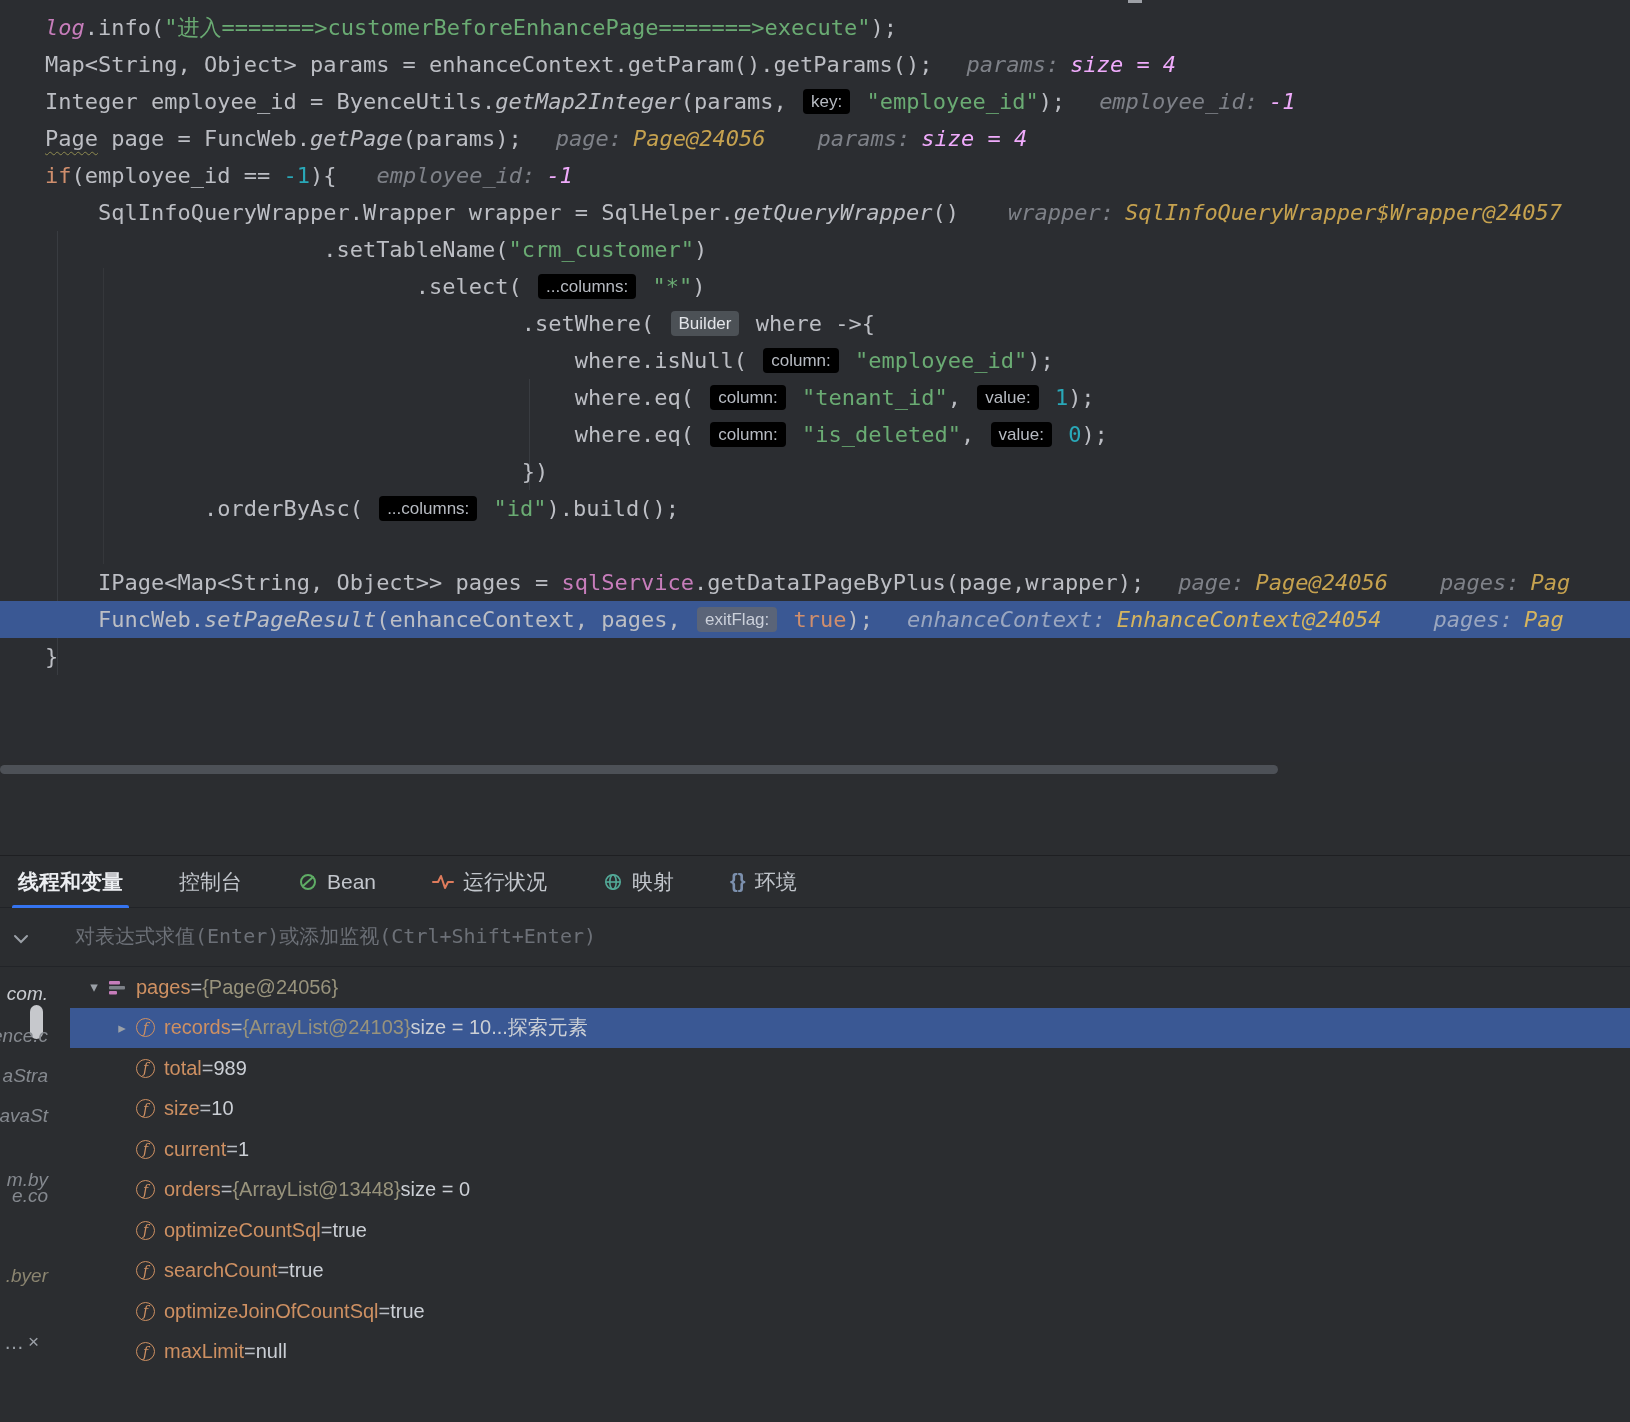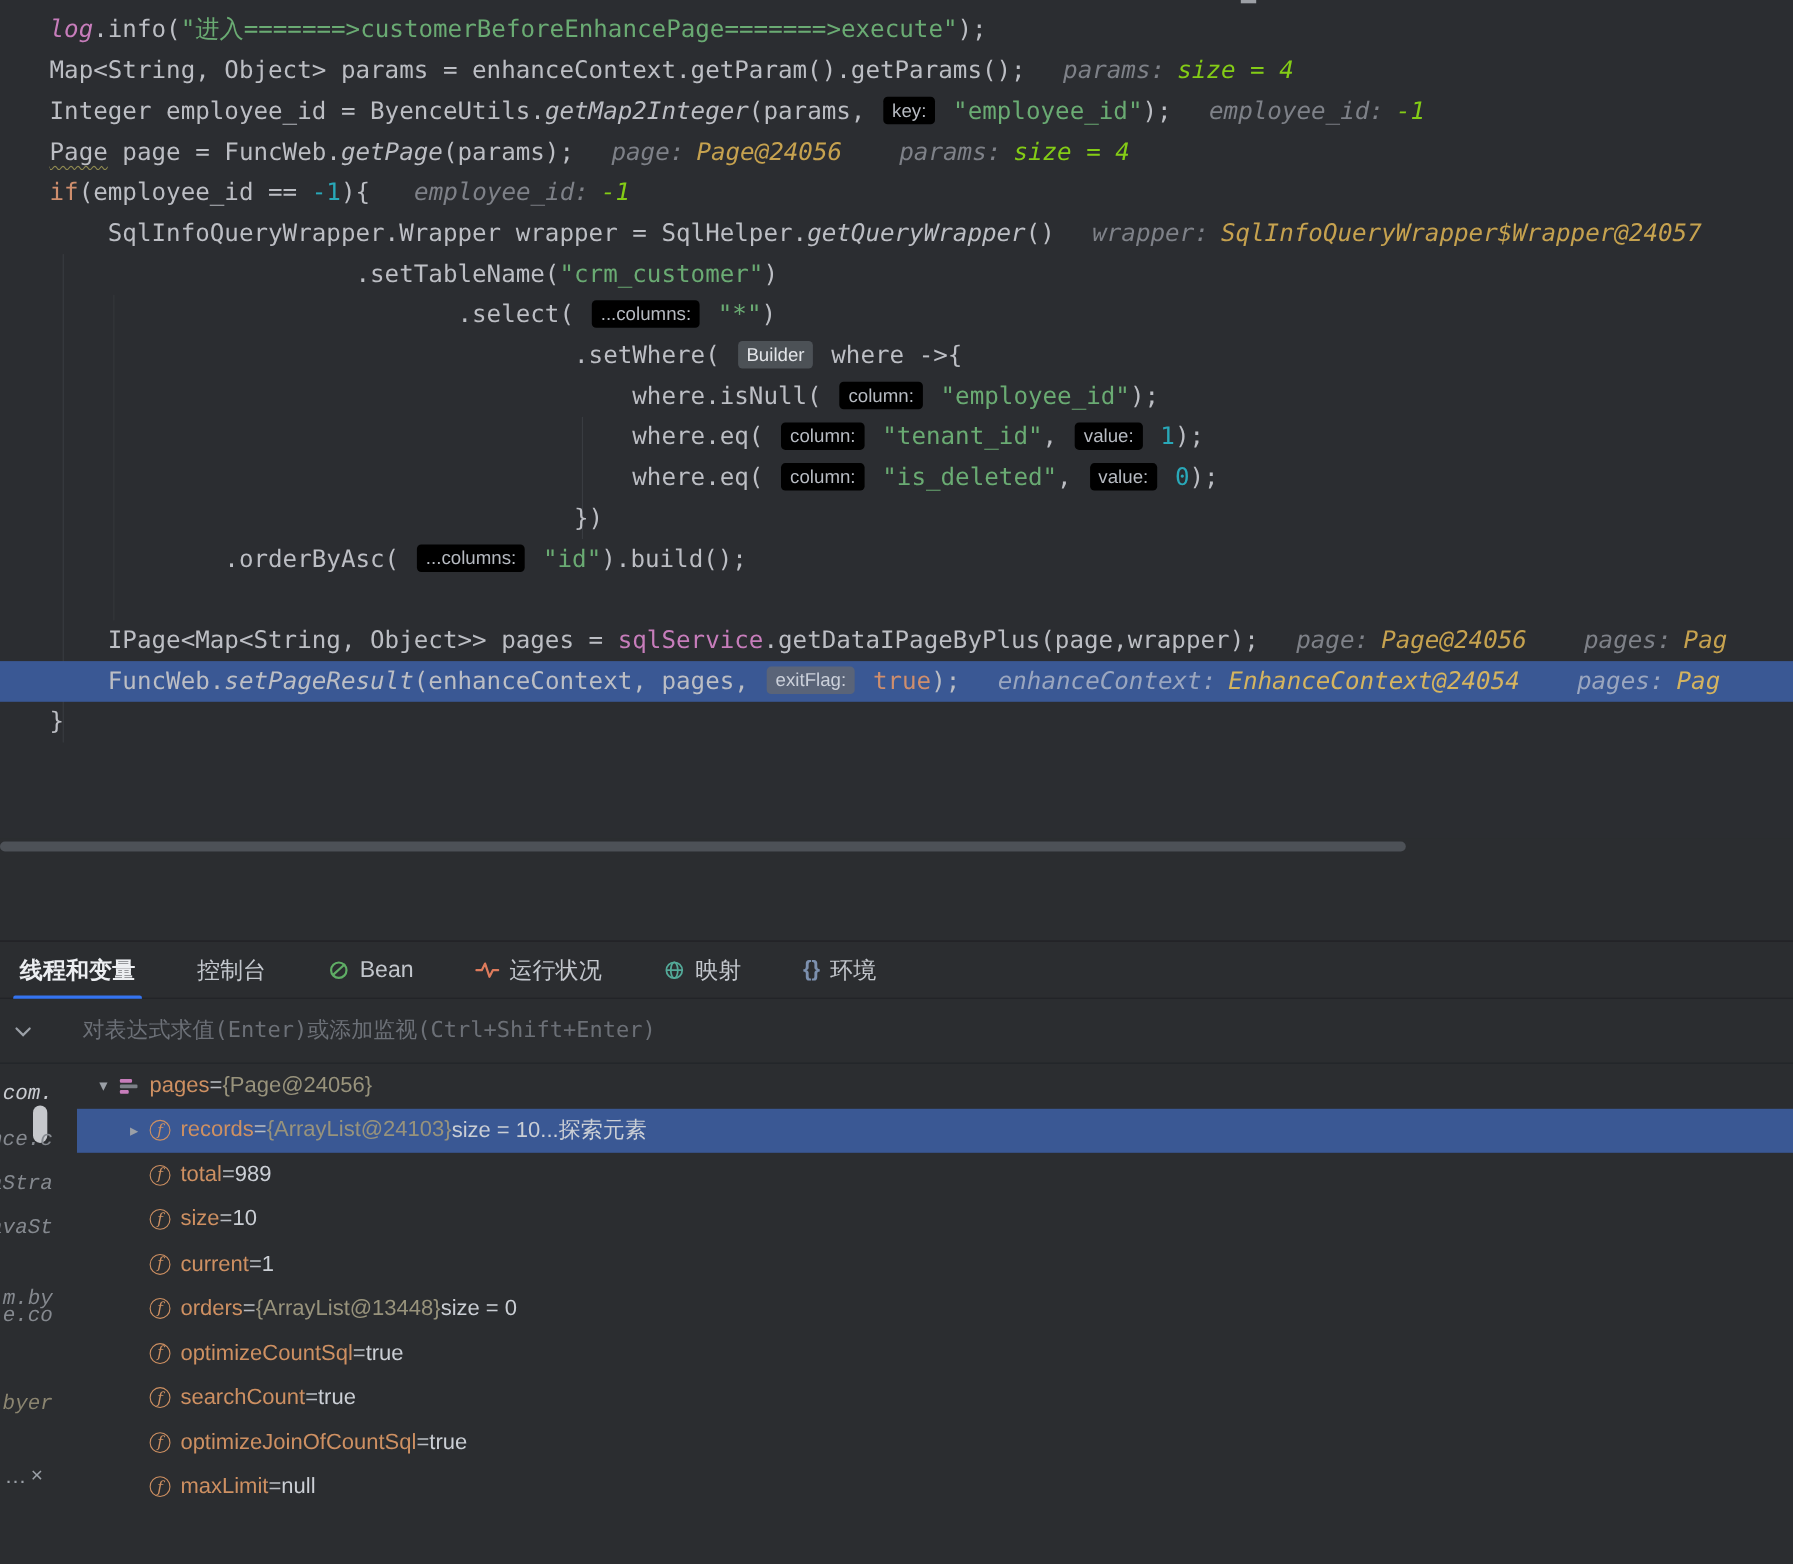--- a/index.html
+++ b/index.html
@@ -30,21 +30,21 @@
     font-family:"Liberation Sans",sans-serif;font-size:17px;line-height:25px;
     border-radius:4px;padding:0 8px;margin:0 3px;vertical-align:2px;
   }
   .chip.builder{background:#4C5156;color:#E2E4E8;}
   .chip.exit{background:#5A6478;color:#CBD0DA;}
   .hint-label{color:#7E8188;font-style:italic;}
   .hl .hint-label{color:#9AA6BF;}
   .hint-value{font-style:italic;margin-left:11px;}
   .hv-colored{color:#C6A24F;}
   .hl .hv-colored{color:#D5B45F;}
-  .hv-plain{color:#84cc16;margin-top:28px;}
+  .hv-plain{color:#f0abfc;margin-top:28px;}
   .hscroll-thumb{position:absolute;left:0;top:765px;width:1278px;height:9px;background:#4D5157;border-radius:5px;}
   .top-artifact{position:absolute;left:1128px;top:0;width:14px;height:3px;background:#9DA0A6;}
   
   .panel{
     position:absolute;left:0;top:855px;width:1630px;height:567px;
     background:#2B2D30;border-top:1px solid #1E1F22;box-sizing:border-box;
   }
   .tabs{
     display:flex;align-items:center;height:52px;padding-left:18px;gap:56px;
     border-bottom:1px solid #212327;font-size:21px;color:#C2C6CC;box-sizing:border-box;
@@ -71,21 +71,21 @@
   .vref{color:#98937C;}
   .vplain{color:#CBCFD5;}
   .ficon{
     width:19px;height:19px;border:1.4px solid #CE9062;border-radius:50%;
     color:#CE9062;font-family:"DejaVu Serif",serif;font-style:italic;font-size:14px;
     display:flex;align-items:center;justify-content:center;box-sizing:border-box;
   }
   .strip{position:absolute;left:0;top:111px;width:70px;bottom:0;overflow:hidden;}
   .frag{
     position:absolute;right:22px;white-space:nowrap;font-style:italic;
-    font-family:Liberation Mono, monospace;font-size:19px;
+    font-family:Liberation Sans, sans-serif;font-size:19px;
   }
   .tone-bright{color:#C9CCD1}.tone-dim{color:#85898F}.tone-gold{color:#8B8570}
   .strip-pill{position:absolute;left:30px;top:38px;width:13px;height:34px;background:#C6C8CC;border-radius:7px;}
   .strip-more{position:absolute;left:4px;top:364px;color:#9BA0A7;font-size:20px;}
   .strip-close{position:absolute;left:28px;top:364px;color:#9BA0A7;font-size:19px;}
 </style>
 </head>
 <body>
 
 <div class="editor">
@@ -93,21 +93,21 @@
     <div style="left:57px;top:231px;height:444px;"></div>
     <div style="left:103px;top:268px;height:296px;background:#35373B;"></div>
     <div style="left:529px;top:379px;height:111px;"></div>
   </div>
   <div id="code">
       <div class="code-line"><span class="tok fld it">log</span><span class="tok d">.info(</span><span class="tok str">"进入=======&gt;customerBeforeEnhancePage=======&gt;execute"</span><span class="tok d">);</span></div>
       <div class="code-line"><span class="tok d">Map&lt;String, Object&gt; params = enhanceContext.getParam().getParams();</span><span class="hint-label" style="margin-left: 34px;">params:</span><span class="hint-value hv-plain">size = 4</span></div>
       <div class="code-line"><span class="tok d">Integer employee_id = ByenceUtils.</span><span class="tok d it">getMap2Integer</span><span class="tok d">(params, </span><span class="chip">key:</span><span class="tok d"> </span><span class="tok str">"employee_id"</span><span class="tok d">);</span><span class="hint-label" style="margin-left: 34px;">employee_id:</span><span class="hint-value hv-plain">-1</span></div>
       <div class="code-line"><span class="tok d warn">Page</span><span class="tok d"> page = FuncWeb.</span><span class="tok d it">getPage</span><span class="tok d">(params);</span><span class="hint-label" style="margin-left: 34px;">page:</span><span class="hint-value hv-colored">Page@24056</span><span class="hint-label" style="margin-left: 52px;">params:</span><span class="hint-value hv-plain">size = 4</span></div>
       <div class="code-line"><span class="tok kw">if</span><span class="tok d">(employee_id == </span><span class="tok num">-1</span><span class="tok d">){</span><span class="hint-label" style="margin-left: 40px;">employee_id:</span><span class="hint-value hv-plain">-1</span></div>
-      <div class="code-line"><span class="tok d">    SqlInfoQueryWrapper.Wrapper wrapper = SqlHelper.</span><span class="tok d it">getQueryWrapper</span><span class="tok d">()</span><span class="hint-label" style="margin-left: 34px;">wrapper:</span><span class="hint-value hv-colored">SqlInfoQueryWrapper$Wrapper@24057</span></div>
+      <div class="code-line"><span class="tok d">    SqlInfoQueryWrapper.Wrapper wrapper = SqlHelper.</span><span class="tok d it">getQueryWrapper</span><span class="tok d">()</span><span class="hint-label" style="margin-left: 49px;">wrapper:</span><span class="hint-value hv-colored">SqlInfoQueryWrapper$Wrapper@24057</span></div>
       <div class="code-line"><span class="tok d">                     .setTableName(</span><span class="tok str">"crm_customer"</span><span class="tok d">)</span></div>
       <div class="code-line"><span class="tok d">                            .select( </span><span class="chip">...columns:</span><span class="tok d"> </span><span class="tok str">"*"</span><span class="tok d">)</span></div>
       <div class="code-line"><span class="tok d">                                    .setWhere( </span><span class="chip builder">Builder</span><span class="tok d"> where -&gt;{</span></div>
       <div class="code-line"><span class="tok d">                                        where.isNull( </span><span class="chip">column:</span><span class="tok d"> </span><span class="tok str">"employee_id"</span><span class="tok d">);</span></div>
       <div class="code-line"><span class="tok d">                                        where.eq( </span><span class="chip">column:</span><span class="tok d"> </span><span class="tok str">"tenant_id"</span><span class="tok d">, </span><span class="chip">value:</span><span class="tok d"> </span><span class="tok num">1</span><span class="tok d">);</span></div>
       <div class="code-line"><span class="tok d">                                        where.eq( </span><span class="chip">column:</span><span class="tok d"> </span><span class="tok str">"is_deleted"</span><span class="tok d">, </span><span class="chip">value:</span><span class="tok d"> </span><span class="tok num">0</span><span class="tok d">);</span></div>
       <div class="code-line"><span class="tok d">                                    })</span></div>
       <div class="code-line"><span class="tok d">            .orderByAsc( </span><span class="chip">...columns:</span><span class="tok d"> </span><span class="tok str">"id"</span><span class="tok d">).build();</span></div>
       <div class="code-line"></div>
       <div class="code-line"><span class="tok d">    IPage&lt;Map&lt;String, Object&gt;&gt; pages = </span><span class="tok fld">sqlService</span><span class="tok d">.getDataIPageByPlus(page,wrapper);</span><span class="hint-label" style="margin-left: 34px;">page:</span><span class="hint-value hv-colored">Page@24056</span><span class="hint-label" style="margin-left: 52px;">pages:</span><span class="hint-value hv-colored">Pag</span></div>

